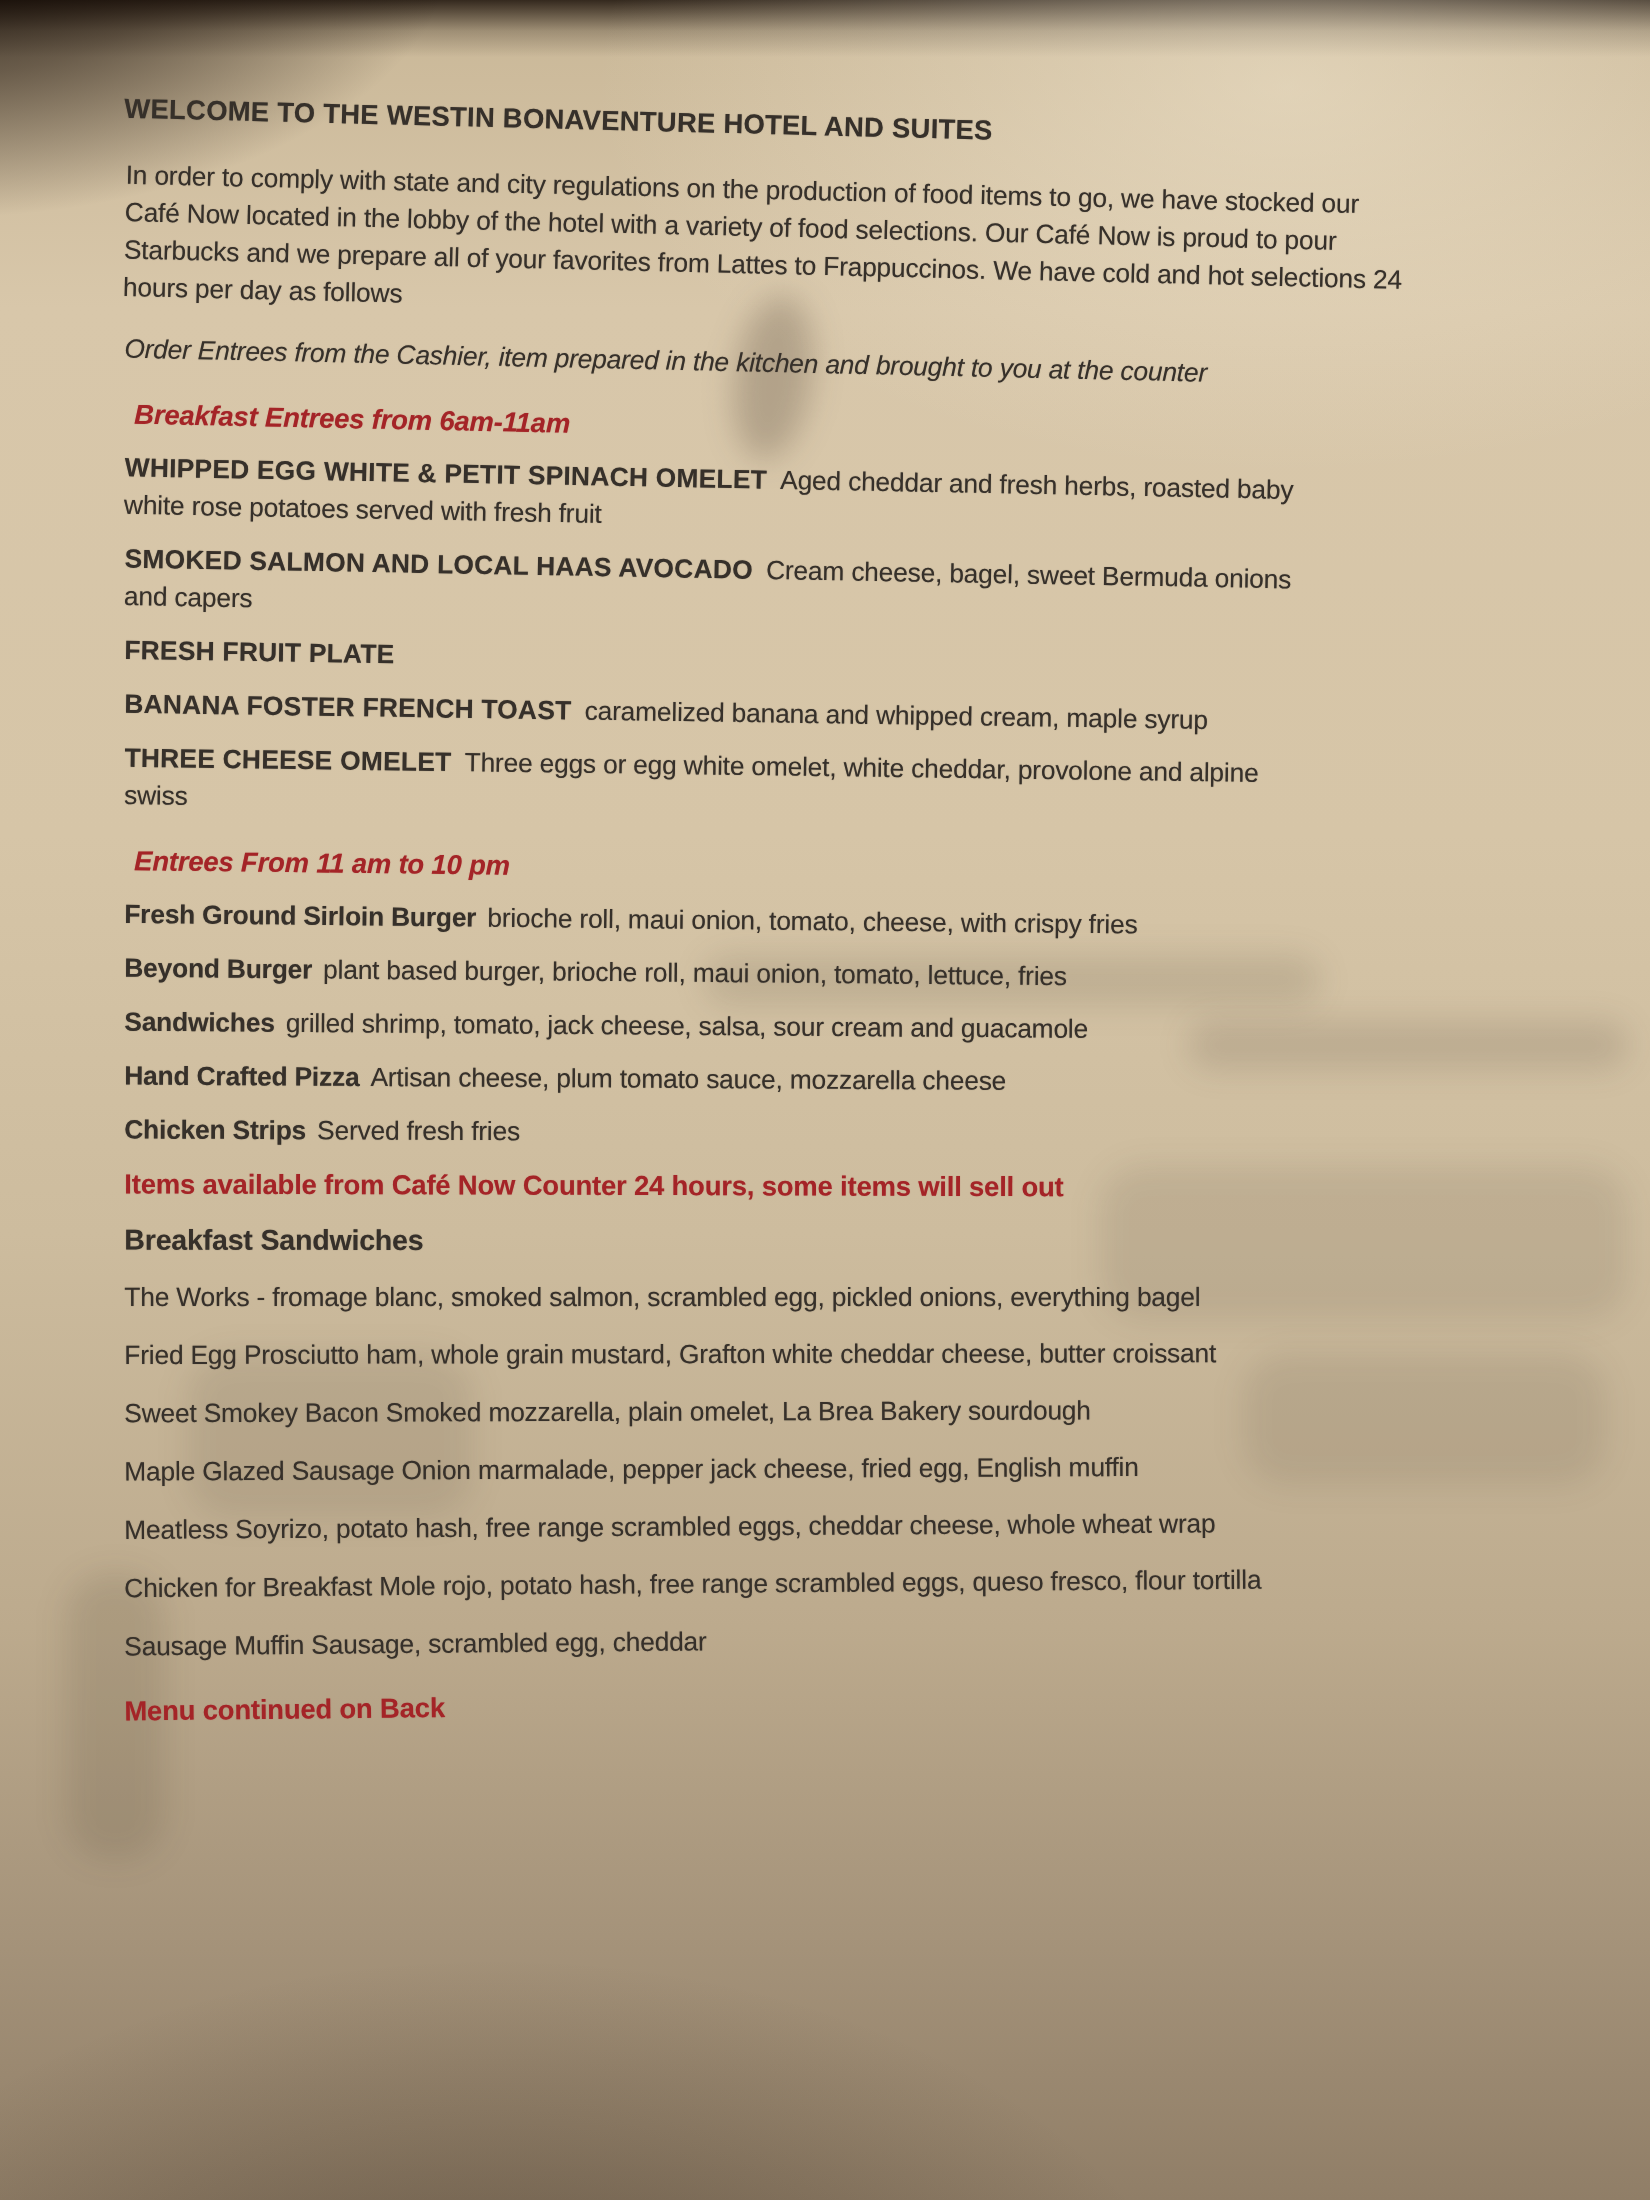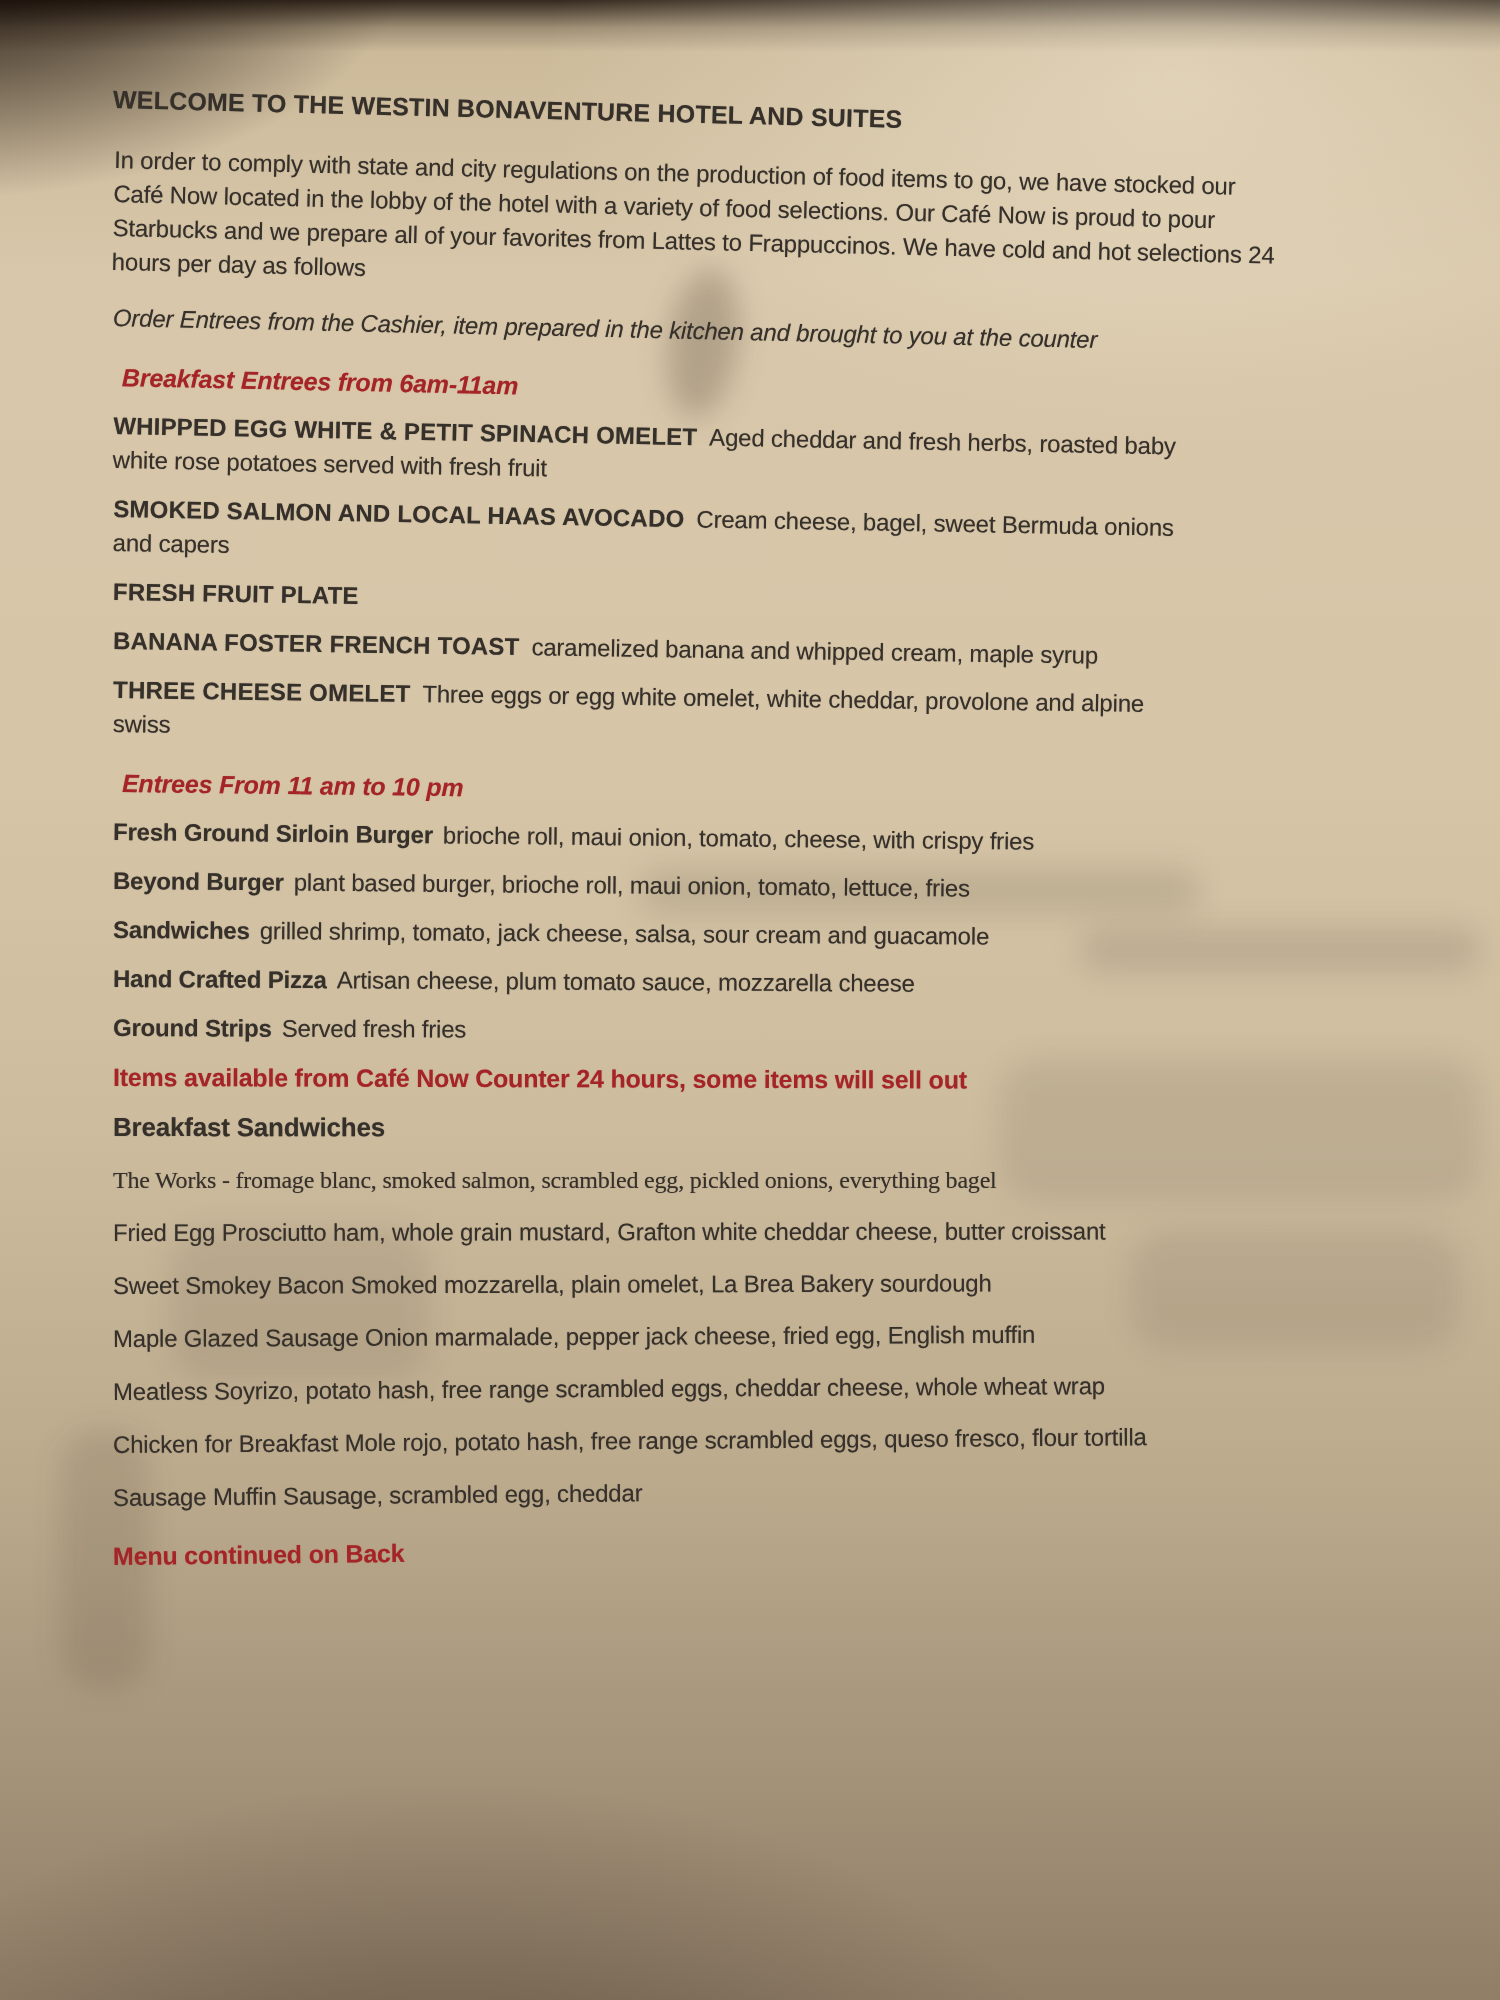--- a/index.html
+++ b/index.html
@@ -84,28 +84,28 @@
       <div class="row item-row" style="transform: rotate(0.85deg);"><span class="item-name-caps">BANANA FOSTER FRENCH TOAST</span><span>caramelized banana and whipped cream, maple syrup</span></div>
       <div class="row item-row" style="transform: rotate(0.77deg);"><span class="item-name-caps">THREE CHEESE OMELET</span><span>Three eggs or egg white omelet, white cheddar, provolone and alpine swiss</span></div>
     </div>
 
   <div class="row redhead-row accent" style="color: rgb(164, 36, 39); transform: rotate(0.68deg);">Entrees From 11 am to 10 pm</div>
   <div id="sec-entrees">
       <div class="row item-row" style="transform: rotate(0.6deg);"><span class="item-name-lead">Fresh Ground Sirloin Burger</span><span>brioche roll, maui onion, tomato, cheese,  with crispy fries</span></div>
       <div class="row item-row" style="transform: rotate(0.51deg);"><span class="item-name-lead">Beyond Burger</span><span>plant based burger, brioche roll, maui onion, tomato, lettuce, fries</span></div>
       <div class="row item-row" style="transform: rotate(0.43deg);"><span class="item-name-lead">Sandwiches</span><span>grilled shrimp, tomato, jack cheese, salsa, sour cream and guacamole</span></div>
       <div class="row item-row" style="transform: rotate(0.34deg);"><span class="item-name-lead">Hand Crafted Pizza</span><span>Artisan cheese, plum tomato sauce, mozzarella cheese</span></div>
-      <div class="row item-row" style="transform: rotate(0.25deg);"><span class="item-name-lead">Ground Strips</span><span>Served fresh fries</span></div>
+      <div class="row item-row" style="transform: rotate(0.25deg);"><span class="item-name-lead">Chicken Strips</span><span>Served fresh fries</span></div>
     </div>
 
   <div class="row note-row accent" style="color: rgb(164, 36, 39); transform: rotate(0.17deg);">Items available from Café Now Counter 24 hours, some items will sell out</div>
 
   <div class="row sandhead-row" style="transform: rotate(0.08deg);">Breakfast Sandwiches</div>
   <div id="sec-breakfast-sandwiches">
-      <div class="row sandwich-row" style="transform: rotate(0deg); font-family: Liberation Serif, serif;">The Works - fromage  blanc, smoked salmon, scrambled egg, pickled onions, everything bagel</div>
+      <div class="row sandwich-row" style="transform: rotate(0deg);">The Works - fromage  blanc, smoked salmon, scrambled egg, pickled onions, everything bagel</div>
       <div class="row sandwich-row" style="transform: rotate(-0.09deg);">Fried Egg Prosciutto ham, whole grain mustard, Grafton white cheddar cheese, butter croissant</div>
       <div class="row sandwich-row" style="transform: rotate(-0.17deg);">Sweet Smokey Bacon   Smoked mozzarella, plain omelet, La Brea Bakery sourdough</div>
       <div class="row sandwich-row" style="transform: rotate(-0.26deg);">Maple Glazed Sausage Onion marmalade, pepper jack cheese, fried egg, English muffin</div>
       <div class="row sandwich-row" style="transform: rotate(-0.34deg);">Meatless Soyrizo, potato hash, free range scrambled eggs, cheddar cheese, whole wheat wrap</div>
       <div class="row sandwich-row" style="transform: rotate(-0.43deg);">Chicken for Breakfast Mole rojo, potato hash, free range scrambled eggs, queso fresco, flour tortilla</div>
       <div class="row sandwich-row" style="transform: rotate(-0.51deg);">Sausage Muffin Sausage,  scrambled egg, cheddar</div>
     </div>
 
   <div class="row footer-row accent" style="color: rgb(164, 36, 39); transform: rotate(-0.6deg);">Menu continued on Back</div>
 

